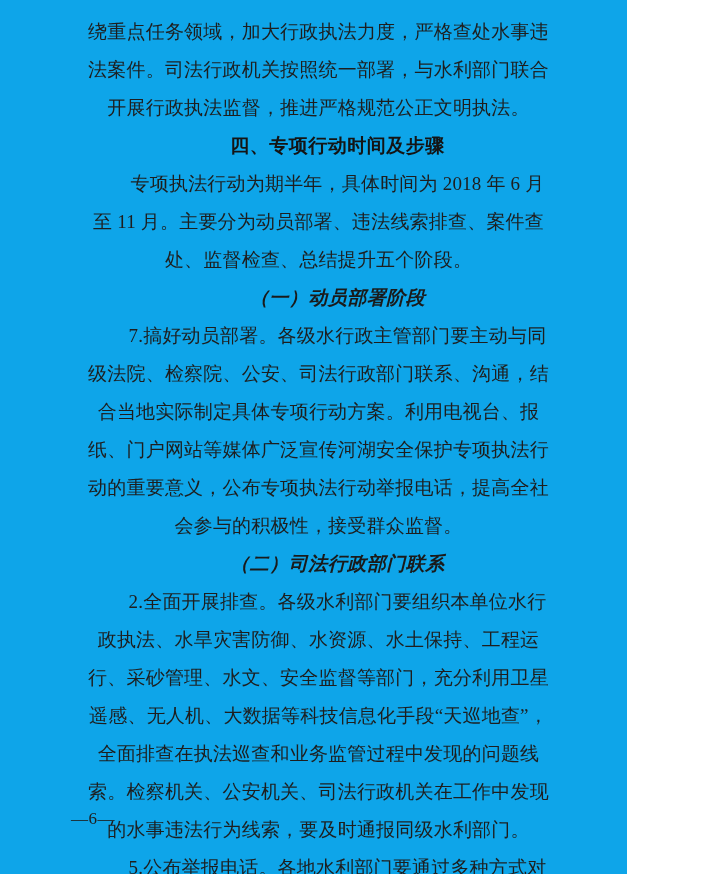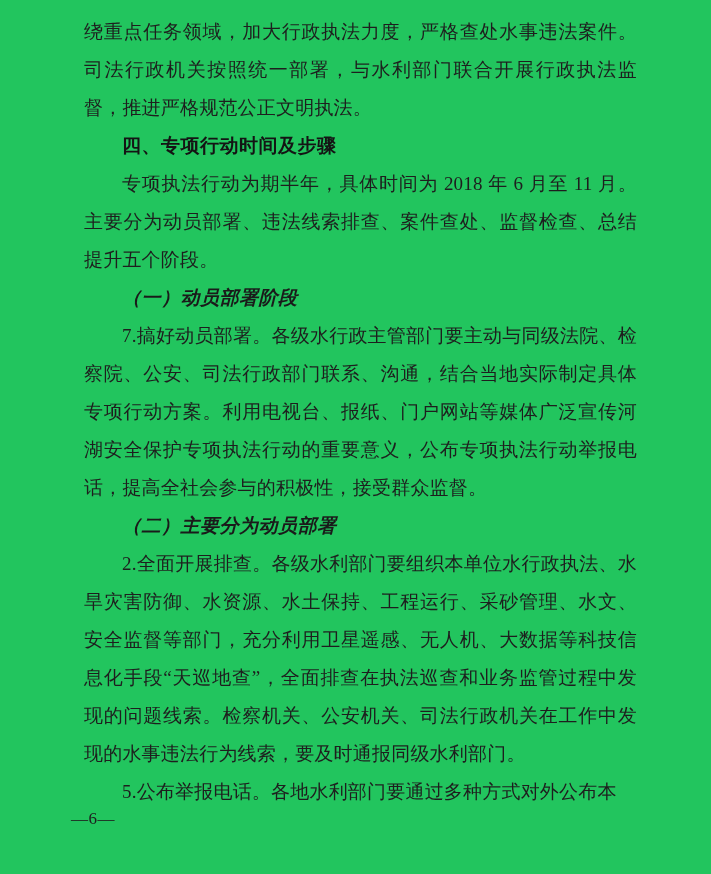--- a/index.html
+++ b/index.html
@@ -2,34 +2,35 @@
 <html><head>
 <meta charset="utf-8">
 <style>
   html, body {
     margin: 0;
     padding: 0;
     background: #ffffff;
   }
   .page {
     position: relative;
-    width: 711px;
+    width: 627px;
     height: 874px;
-    background: #22c55e;
+    background: #0ea5e9;
     box-sizing: border-box;
     padding: 13px 74px 0 84px;
     overflow: hidden;
     font-family: "Liberation Serif", "DejaVu Serif", serif;
     font-size: 19px;
     line-height: 38px;
     color: #1e1e1e;
   }
   .page p, .page h2, .page h3 {
     margin: 0;
     padding: 0;
+    text-align: center;
   }
   .body-para {
     text-align: justify;
     text-indent: 2em;
     letter-spacing: 0.2px;
   }
   .body-para.continuation {
     text-indent: 0;
   }
   .section-heading {
@@ -67,21 +68,21 @@
   <p class="body-para continuation">绕重点任务领域，加大行政执法力度，严格查处水事违法案件。司法行政机关按照统一部署，与水利部门联合开展行政执法监督，推进严格规范公正文明执法。</p>
 
   <h2 class="section-heading">四、专项行动时间及步骤</h2>
 
   <p class="body-para">专项执法行动为期半年，具体时间为 2018 年 6 月至 11 月。主要分为动员部署、违法线索排查、案件查处、监督检查、总结提升五个阶段。</p>
 
   <h3 class="stage-subheading">（一）动员部署阶段</h3>
 
   <p class="body-para">7.搞好动员部署。各级水行政主管部门要主动与同级法院、检察院、公安、司法行政部门联系、沟通，结合当地实际制定具体专项行动方案。利用电视台、报纸、门户网站等媒体广泛宣传河湖安全保护专项执法行动的重要意义，公布专项执法行动举报电话，提高全社会参与的积极性，接受群众监督。</p>
 
-  <h3 class="stage-subheading">（二）主要分为动员部署</h3>
+  <h3 class="stage-subheading">（二）司法行政部门联系</h3>
 
   <p class="body-para">2.全面开展排查。各级水利部门要组织本单位水行政执法、水旱灾害防御、水资源、水土保持、工程运行、采砂管理、水文、安全监督等部门，充分利用卫星遥感、无人机、大数据等科技信息化手段“天巡地查”，全面排查在执法巡查和业务监管过程中发现的问题线索。检察机关、公安机关、司法行政机关在工作中发现的水事违法行为线索，要及时通报同级水利部门。</p>
 
   <p class="body-para">5.公布举报电话。各地水利部门要通过多种方式对外公布本</p>
 
   <div class="page-number">—6—</div>
 
 </div>
 
 </body></html>

